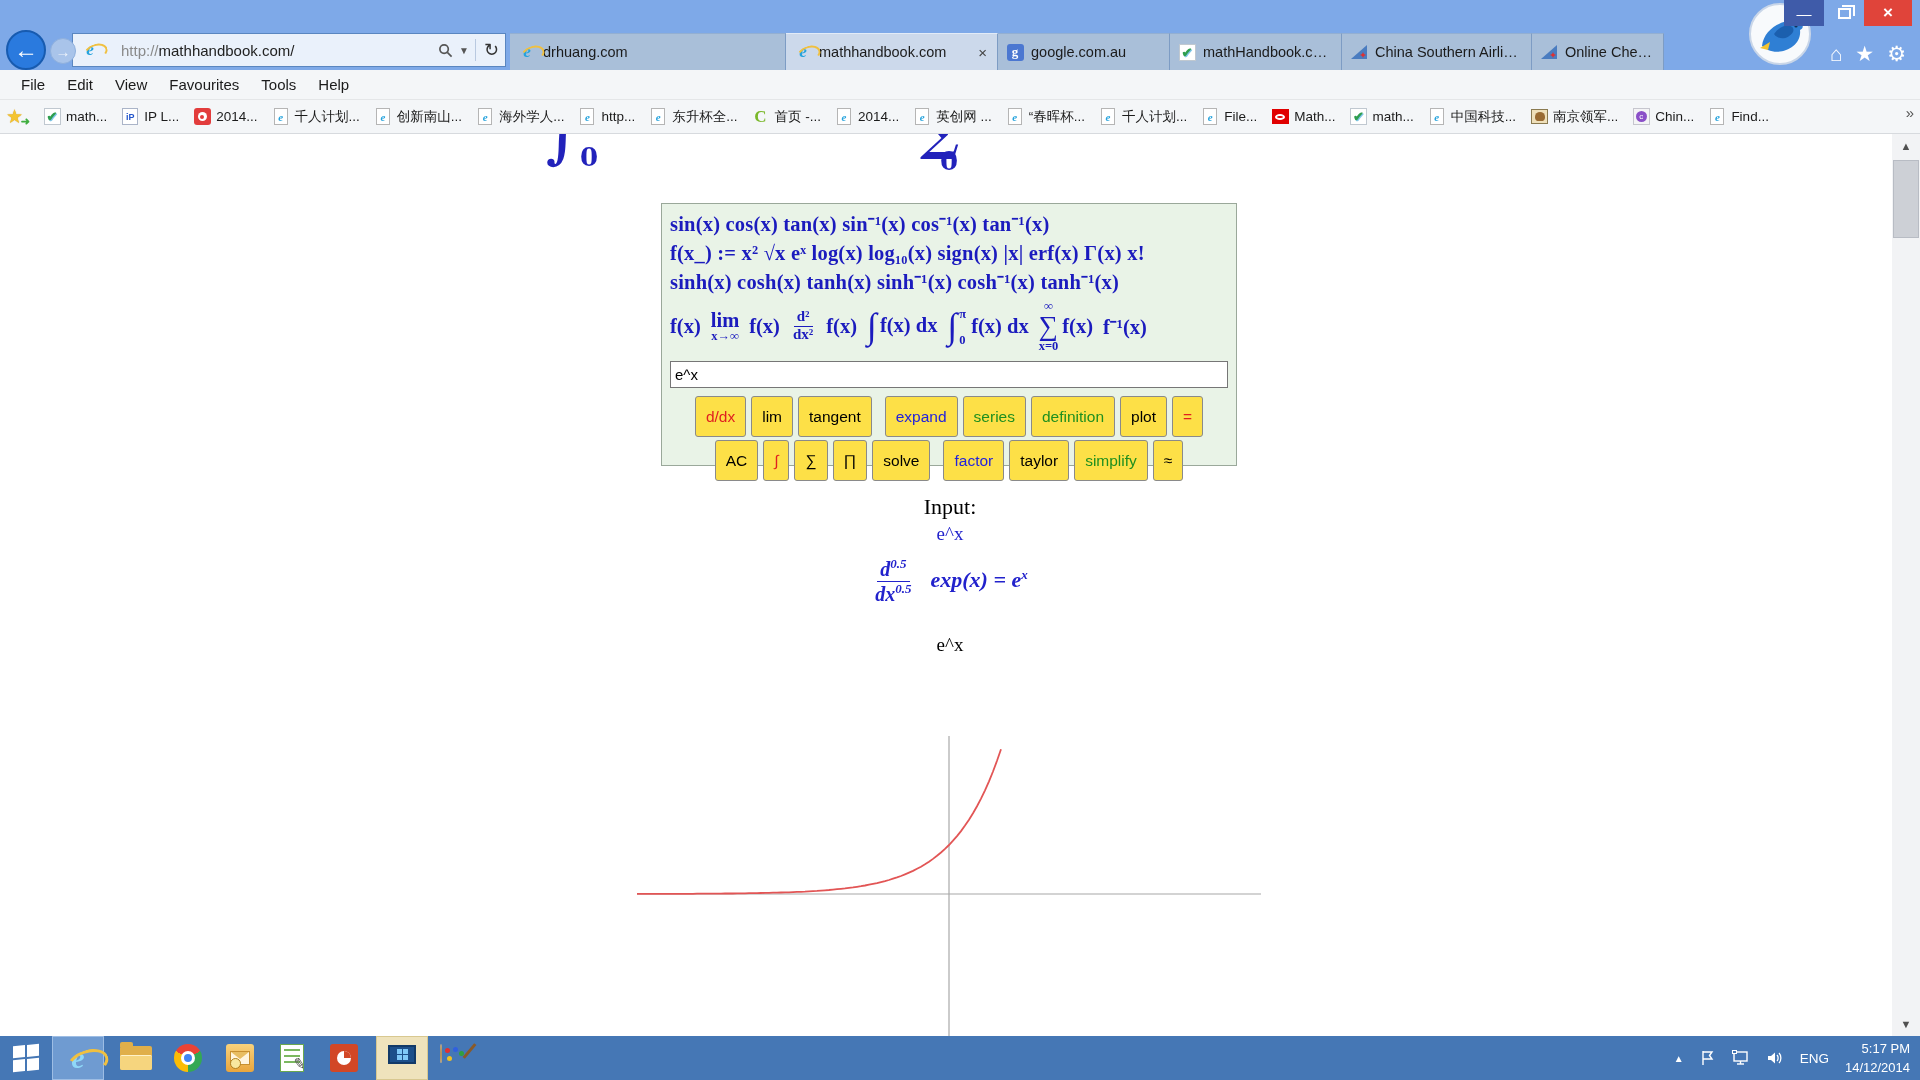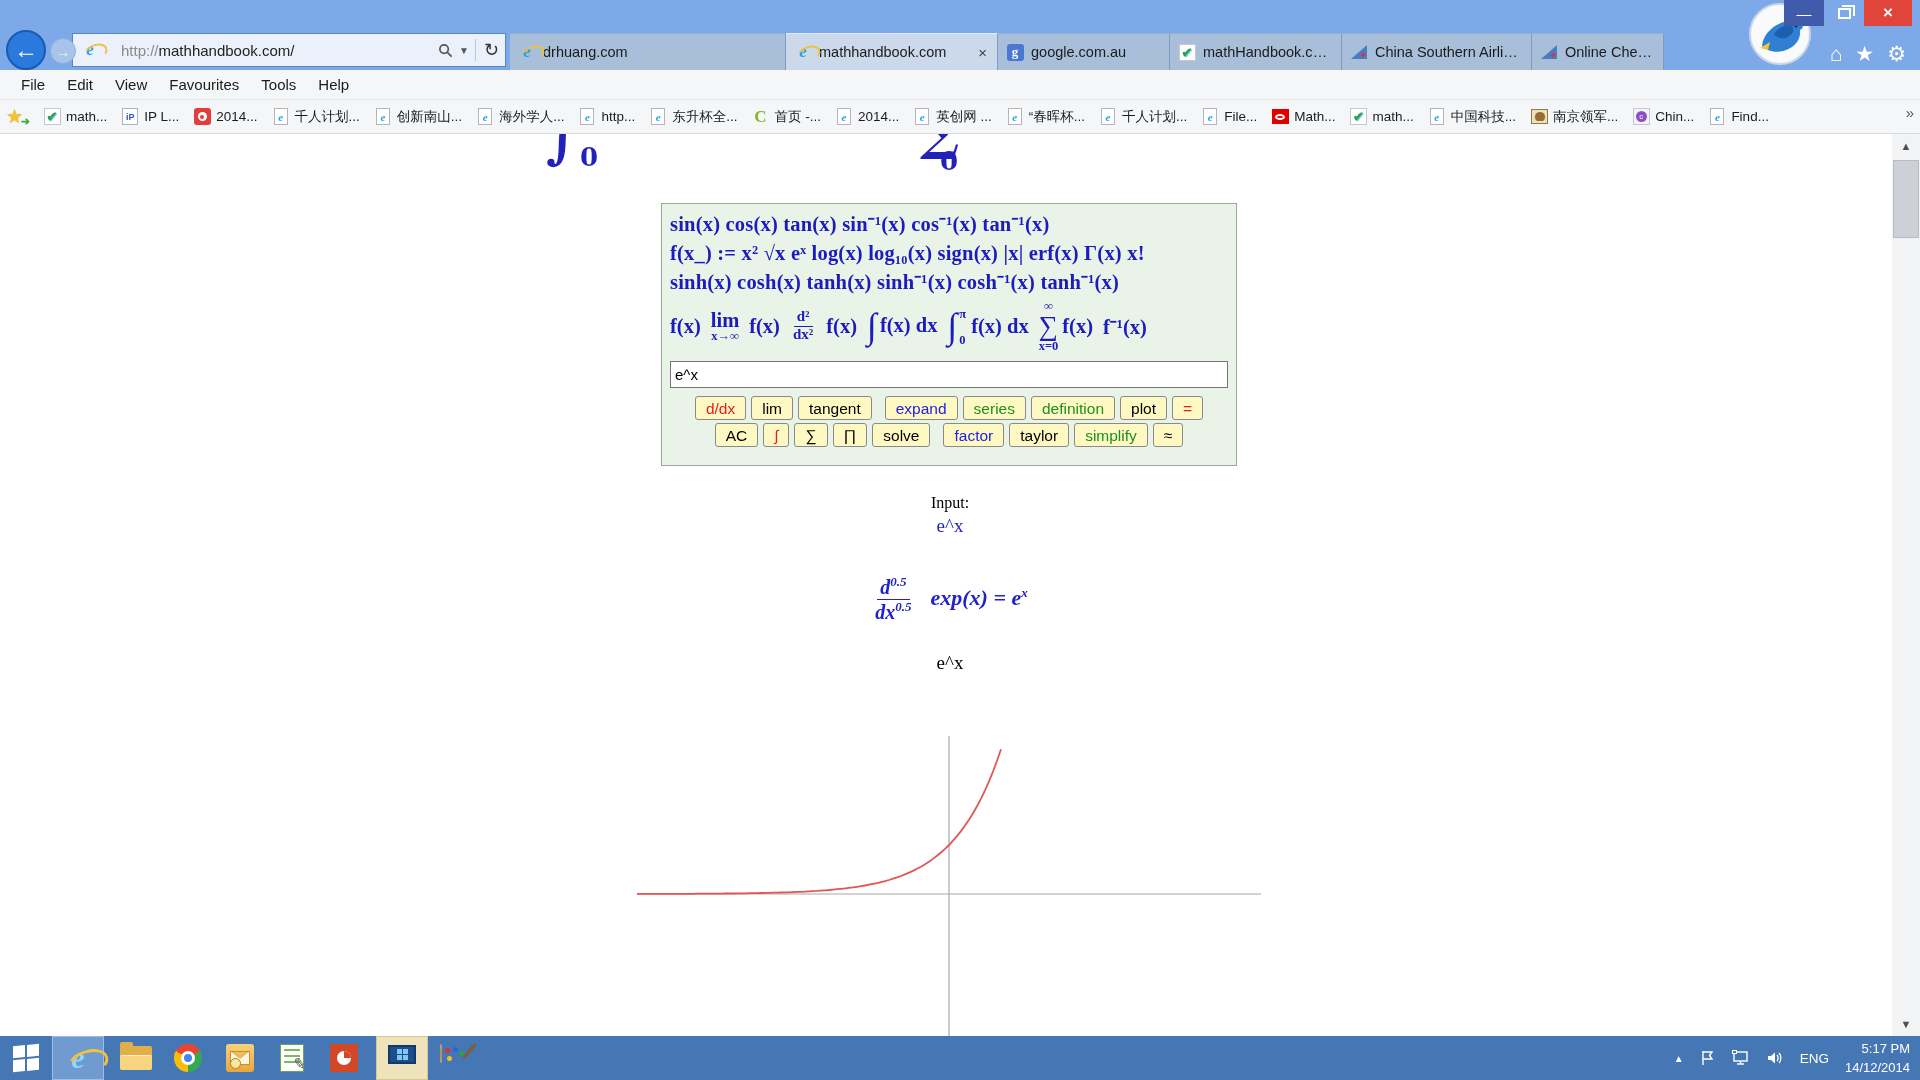--- a/index.html
+++ b/index.html
@@ -108,31 +108,31 @@
   .frac { display:inline-flex; flex-direction:column; align-items:center; line-height:1.05; }
   .frac .num, .frac .den { font-size:15px; padding:0 3px; }
   .frac .num { border-bottom:1.5px solid #1b1bbe; padding-bottom:1px; }
   .bigint { font-size:36px; font-weight:normal; line-height:.9; }
   .intlim { display:inline-flex; flex-direction:column; justify-content:space-between; height:40px; font-size:12.5px; line-height:1; padding-top:2px; }
   .bigsum { font-size:27px; line-height:1; font-weight:normal; }
 
   .math-input { width:558px; height:27px; border:1px solid #767676; background:#fff; font-size:15px; font-family:"Liberation Sans", sans-serif;
                 padding:2px 4px; margin:6px 0 5px 0; color:#000; }
   .btnrow { display:flex; gap:5px; justify-content:center; margin-top:3px; }
-  .mbtn { background:#fef9c3; border:1px solid #8a8a8a; border-radius:3px; font-size:15.5px; font-family:"Liberation Sans", sans-serif;
-          padding:2px 10px; height:24px; line-height:19px; color:#000; }
+  .mbtn { background:#fde047; border:1px solid #8a8a8a; border-radius:3px; font-size:15.5px; font-family:"Liberation Sans", sans-serif;
+          padding:2px 10px; height:41px; line-height:19px; color:#000; }
   .mbtn.c-red { color:#e02020; }
   .mbtn.c-blue { color:#2222dd;margin-left:8px; }
   .mbtn.c-green { color:#1f8f1f; }
 
   
   .results { position:absolute; left:600px; top:340px; width:700px; text-align:center; font-family:"Liberation Serif", serif; }
-  .r-label { font-size:16px; color:#000; margin-top:20px; }
+  .r-label { font-size:22px; color:#000; margin-top:20px; }
   .r-blue { font-size:19px; color:#2222cc; margin-top:3px; }
-  .r-formula { margin-top:38px; display:flex; justify-content:center; align-items:center; gap:16px;
+  .r-formula { margin-top:12px; display:flex; justify-content:center; align-items:center; gap:16px;
                color:#2222cc; font-size:22px; font-style:italic; font-weight:bold; }
   .r-formula .frac .num, .r-formula .frac .den { font-size:20px; border-color:#2222cc; }
   .r-formula sup { font-size:13px; }
   .r-plain { font-size:19px; color:#000; margin-top:30px; }
 
   
   .plot { position:absolute; left:600px; top:596px; width:700px; height:306px; }
 
   
   .scrollbar { position:absolute; right:0; top:0; width:28px; height:902px; background:#f2f3f5; }

